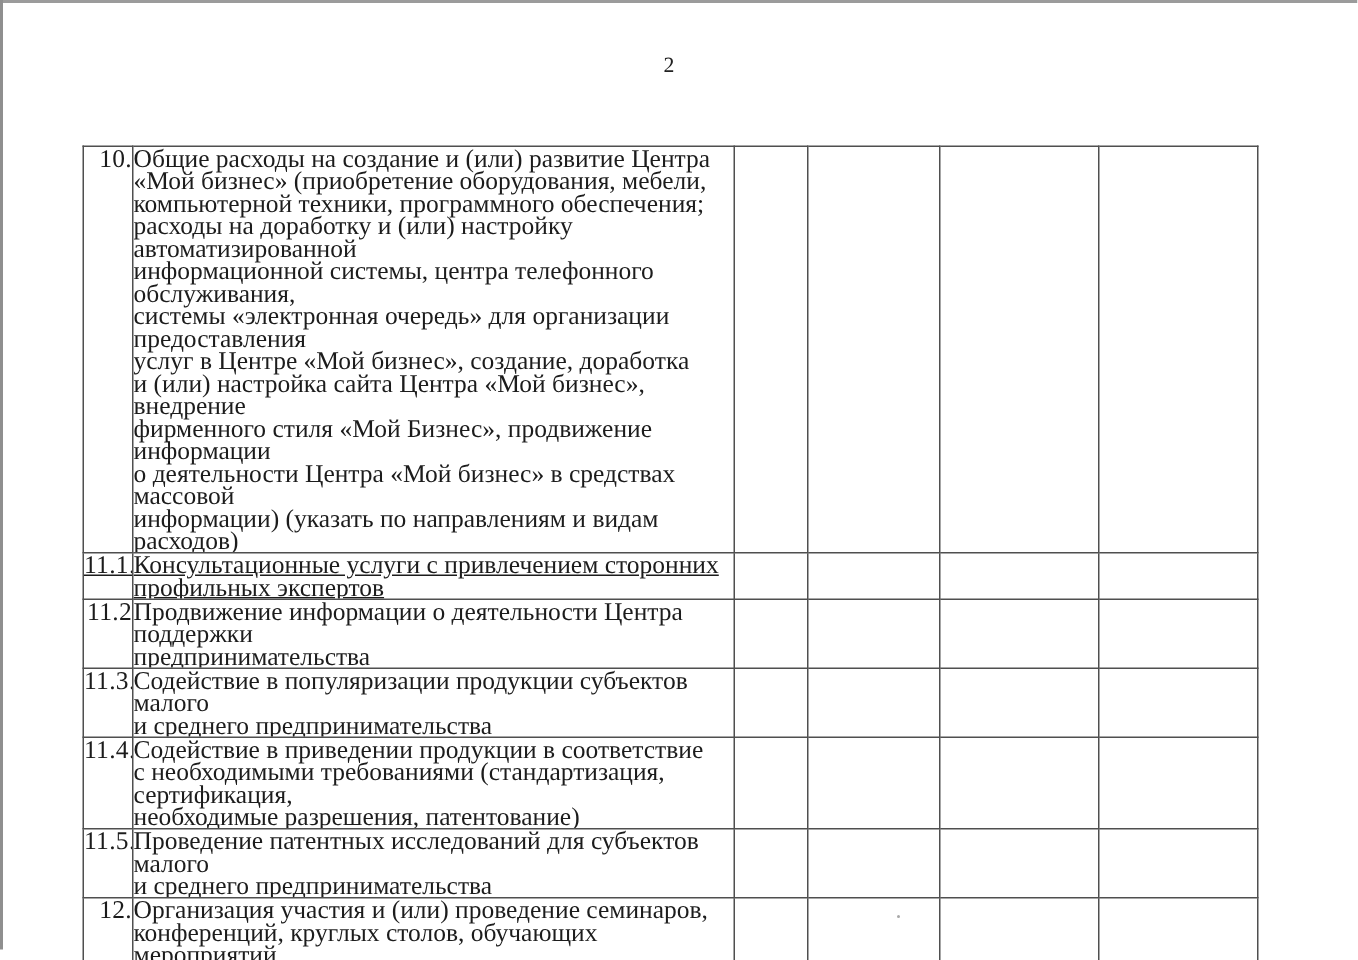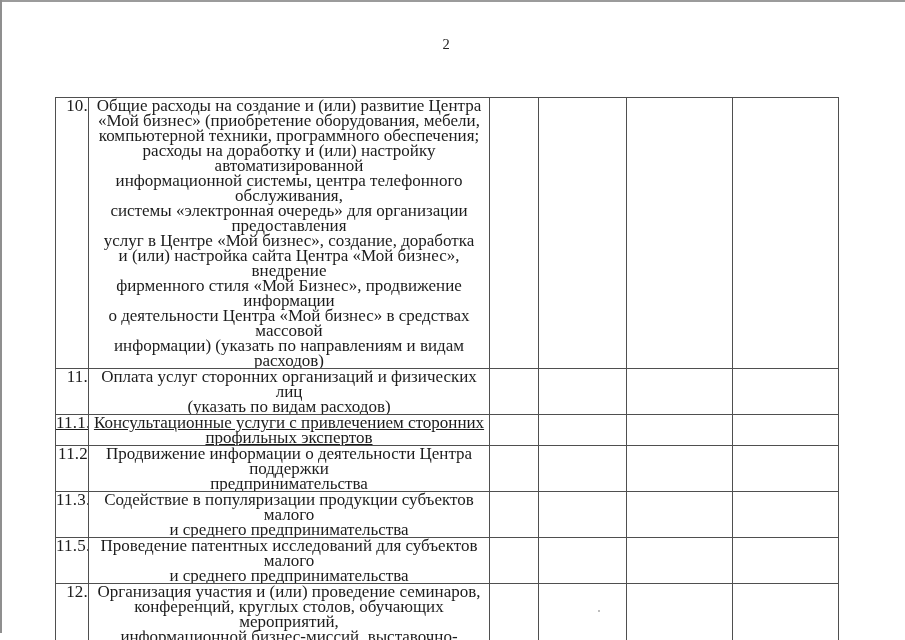--- a/index.html
+++ b/index.html
@@ -37,21 +37,20 @@
     border:1px solid var(--border-color);
     vertical-align:top;padding:0;overflow:hidden;
   }
   td.cell-num{
     text-align:right;padding:0 3px 0 1px;
     letter-spacing:0.2px;
   }
   td.cell-desc{
     padding:0 1px 0 2px;
     white-space:pre-line;
-    text-align:center;
   }
   .scan-speck{
     position:absolute;left:598px;top:610px;width:2px;height:2px;
     background:#a8a8a8;border-radius:50%;
   }
 </style>
 </head>
 <body>
 
 <div class="scan-top-edge"></div>
@@ -80,29 +79,20 @@
 услуг в Центре «Мой бизнес», создание, доработка
 и (или) настройка сайта Центра «Мой бизнес», внедрение
 фирменного стиля «Мой Бизнес», продвижение информации
 о деятельности Центра «Мой бизнес» в средствах массовой
 информации) (указать по направлениям и видам расходов)</td>
         <td></td>
         <td></td>
         <td></td>
         <td></td>
       </tr>
-      <tr style="height: 31px;">
-        <td class="cell-num">11.</td>
-        <td class="cell-desc">Оплата услуг сторонних организаций и физических лиц
-(указать по видам расходов)</td>
-        <td></td>
-        <td></td>
-        <td></td>
-        <td></td>
-      </tr>
       <tr style="height: 31px; text-decoration: underline;">
         <td class="cell-num">11.1.</td>
         <td class="cell-desc">Консультационные услуги с привлечением сторонних
 профильных экспертов</td>
         <td></td>
         <td></td>
         <td></td>
         <td></td>
       </tr>
       <tr style="height: 31px;">
@@ -111,20 +101,30 @@
 предпринимательства</td>
         <td></td>
         <td></td>
         <td></td>
         <td></td>
       </tr>
       <tr style="height: 31px;">
         <td class="cell-num">11.3.</td>
         <td class="cell-desc">Содействие в популяризации продукции субъектов малого
 и среднего предпринимательства</td>
+        <td></td>
+        <td></td>
+        <td></td>
+        <td></td>
+      </tr>
+      <tr style="height: 47px;">
+        <td class="cell-num">11.4.</td>
+        <td class="cell-desc">Содействие в приведении продукции в соответствие
+с необходимыми требованиями (стандартизация, сертификация,
+необходимые разрешения, патентование)</td>
         <td></td>
         <td></td>
         <td></td>
         <td></td>
       </tr>
       <tr style="height: 31px;">
         <td class="cell-num">11.5.</td>
         <td class="cell-desc">Проведение патентных исследований для субъектов малого
 и среднего предпринимательства</td>
         <td></td>

